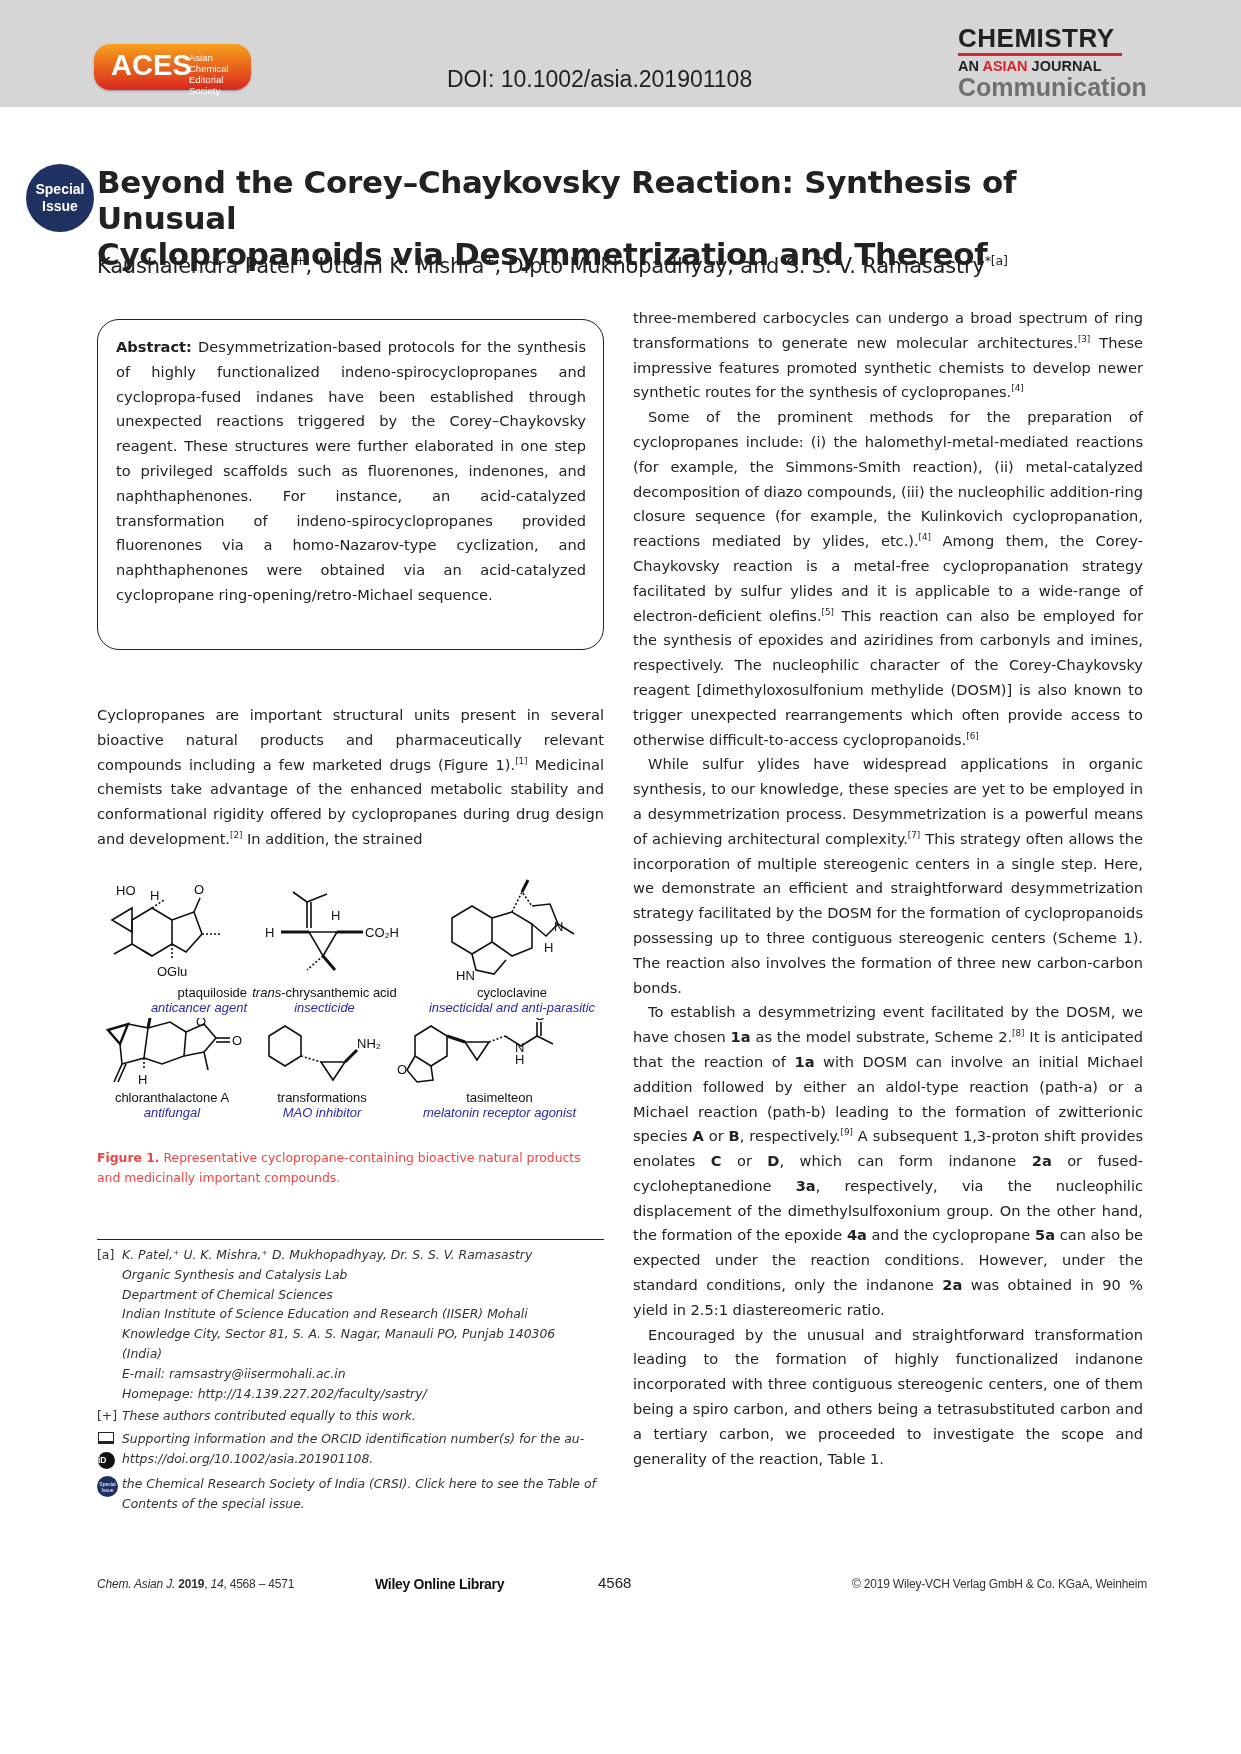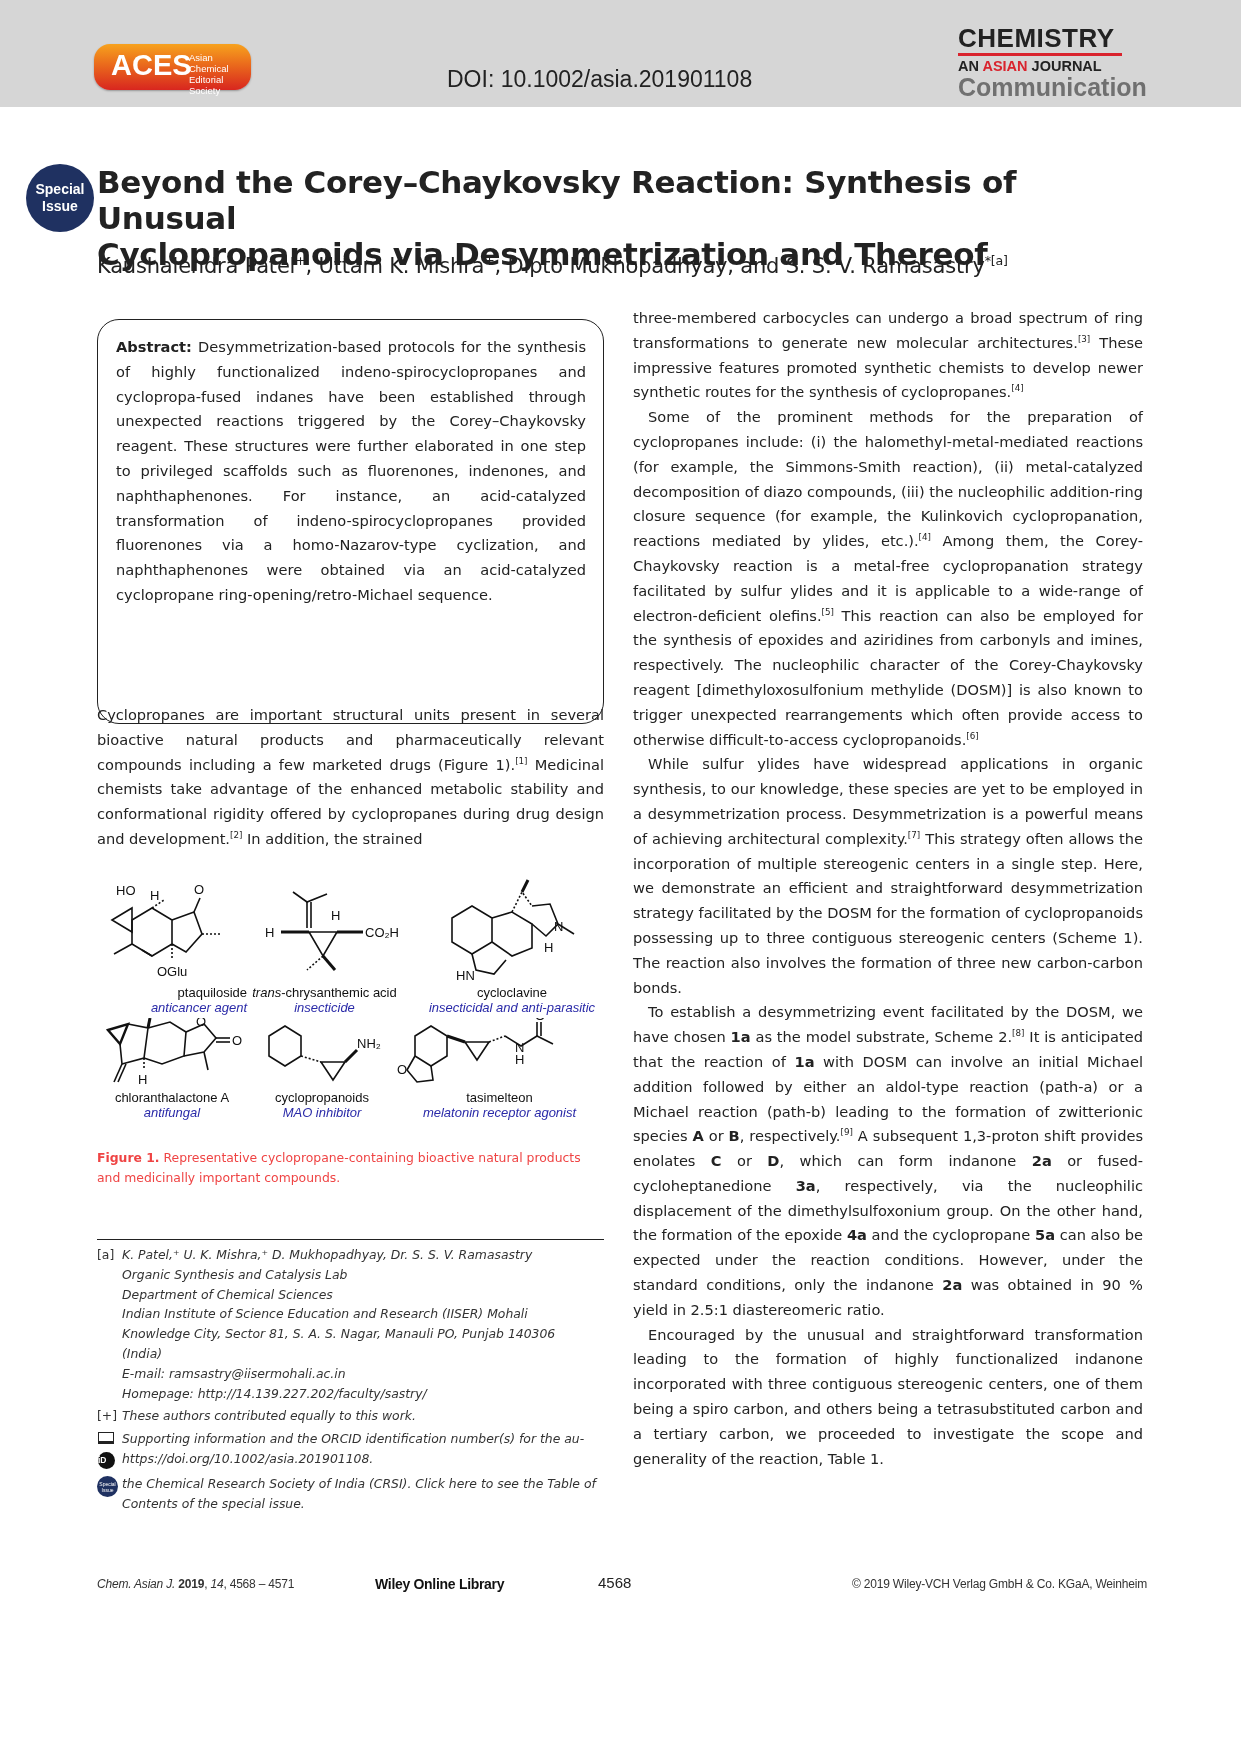--- a/index.html
+++ b/index.html
@@ -19,21 +19,21 @@
   .jb-asian .red { color: #d9232d; }
   .jb-comm { font-family: "Liberation Sans", sans-serif; font-size: 25px; font-weight: bold; color: #707070; line-height: 26px; }
 
   .special-badge { position: absolute; left: 26px; top: 164px; width: 68px; height: 68px; border-radius: 50%;
     background: #1f3161; color: #fff; text-align: center; font-family: "Liberation Sans", sans-serif; font-weight: bold; font-size: 14px; line-height: 17px; padding-top: 17px; }
 
   .title { position: absolute; left: 97px; top: 164px; width: 1000px; font-family: "DejaVu Sans", sans-serif; font-weight: bold; font-size: 31px; line-height: 36px; color: #222; letter-spacing: -0.3px; }
   .authors { position: absolute; left: 97px; top: 254px; width: 1050px; font-family: "DejaVu Sans", sans-serif; font-size: 21px; color: #222; letter-spacing: -0.2px; }
   sup { font-size: 0.6em; vertical-align: super; line-height: 0; }
 
-  .abstract-box { position: absolute; left: 97px; top: 319px; width: 507px; height: 405px; border: 1.5px solid #222; border-radius: 22px; padding: 15px 17px 0 18px; }
+  .abstract-box { position: absolute; left: 97px; top: 319px; width: 507px; height: 331px; border: 1.5px solid #222; border-radius: 22px; padding: 15px 17px 0 18px; }
   .abstract-text { font-family: "DejaVu Sans", sans-serif; font-size: 14.6px; line-height: 24.8px; text-align: justify; color: #222; }
   .abstract-label { font-weight: bold; }
 
   .body-text { font-family: "DejaVu Sans", sans-serif; font-size: 14.6px; line-height: 24.8px; text-align: justify; color: #222; }
   .left-intro { position: absolute; left: 97px; top: 703px; width: 507px; }
   .right-col { position: absolute; left: 633px; top: 306px; width: 510px; }
   .right-col p { text-indent: 15px; }
   .right-col p.first { text-indent: 0; }
 
   .figure { position: absolute; left: 97px; top: 880px; width: 510px; height: 250px; }
@@ -180,21 +180,21 @@
   </div>
 
   <div class="cmpd" style="left:150px; top:138px; width:150px;">
     <svg width="130" height="72" viewBox="0 0 130 72" stroke="#111" stroke-width="1.6" fill="none">
       <path d="M12 18 L28 8 L44 18 L44 38 L28 48 L12 38 Z"></path>
       <path d="M44 38 L64 44" stroke-dasharray="2 2"></path>
       <path d="M64 44 L88 44 L76 62 Z"></path>
       <path d="M88 44 L100 32" stroke-width="3"></path>
       <text x="100" y="30" font-size="13" fill="#111" stroke="none" font-family="Liberation Sans, sans-serif">NH₂</text>
     </svg>
-    <div class="cname">cyclopropanoids</div>
+    <div class="cname">transformations</div>
     <div class="cuse">MAO inhibitor</div>
   </div>
 
   <div class="cmpd" style="left:295px; top:138px; width:215px;">
     <svg width="210" height="72" viewBox="0 0 210 72" stroke="#111" stroke-width="1.6" fill="none">
       <path d="M20 18 L36 8 L52 18 L52 38 L36 48 L20 38 Z"></path>
       <path d="M20 38 L12 52 L22 64 L38 62 L36 48"></path>
       <path d="M52 18 L70 24" stroke-width="3"></path>
       <path d="M70 24 L94 24 L82 42 Z"></path>
       <path d="M94 24 L110 18" stroke-dasharray="2 2"></path>

